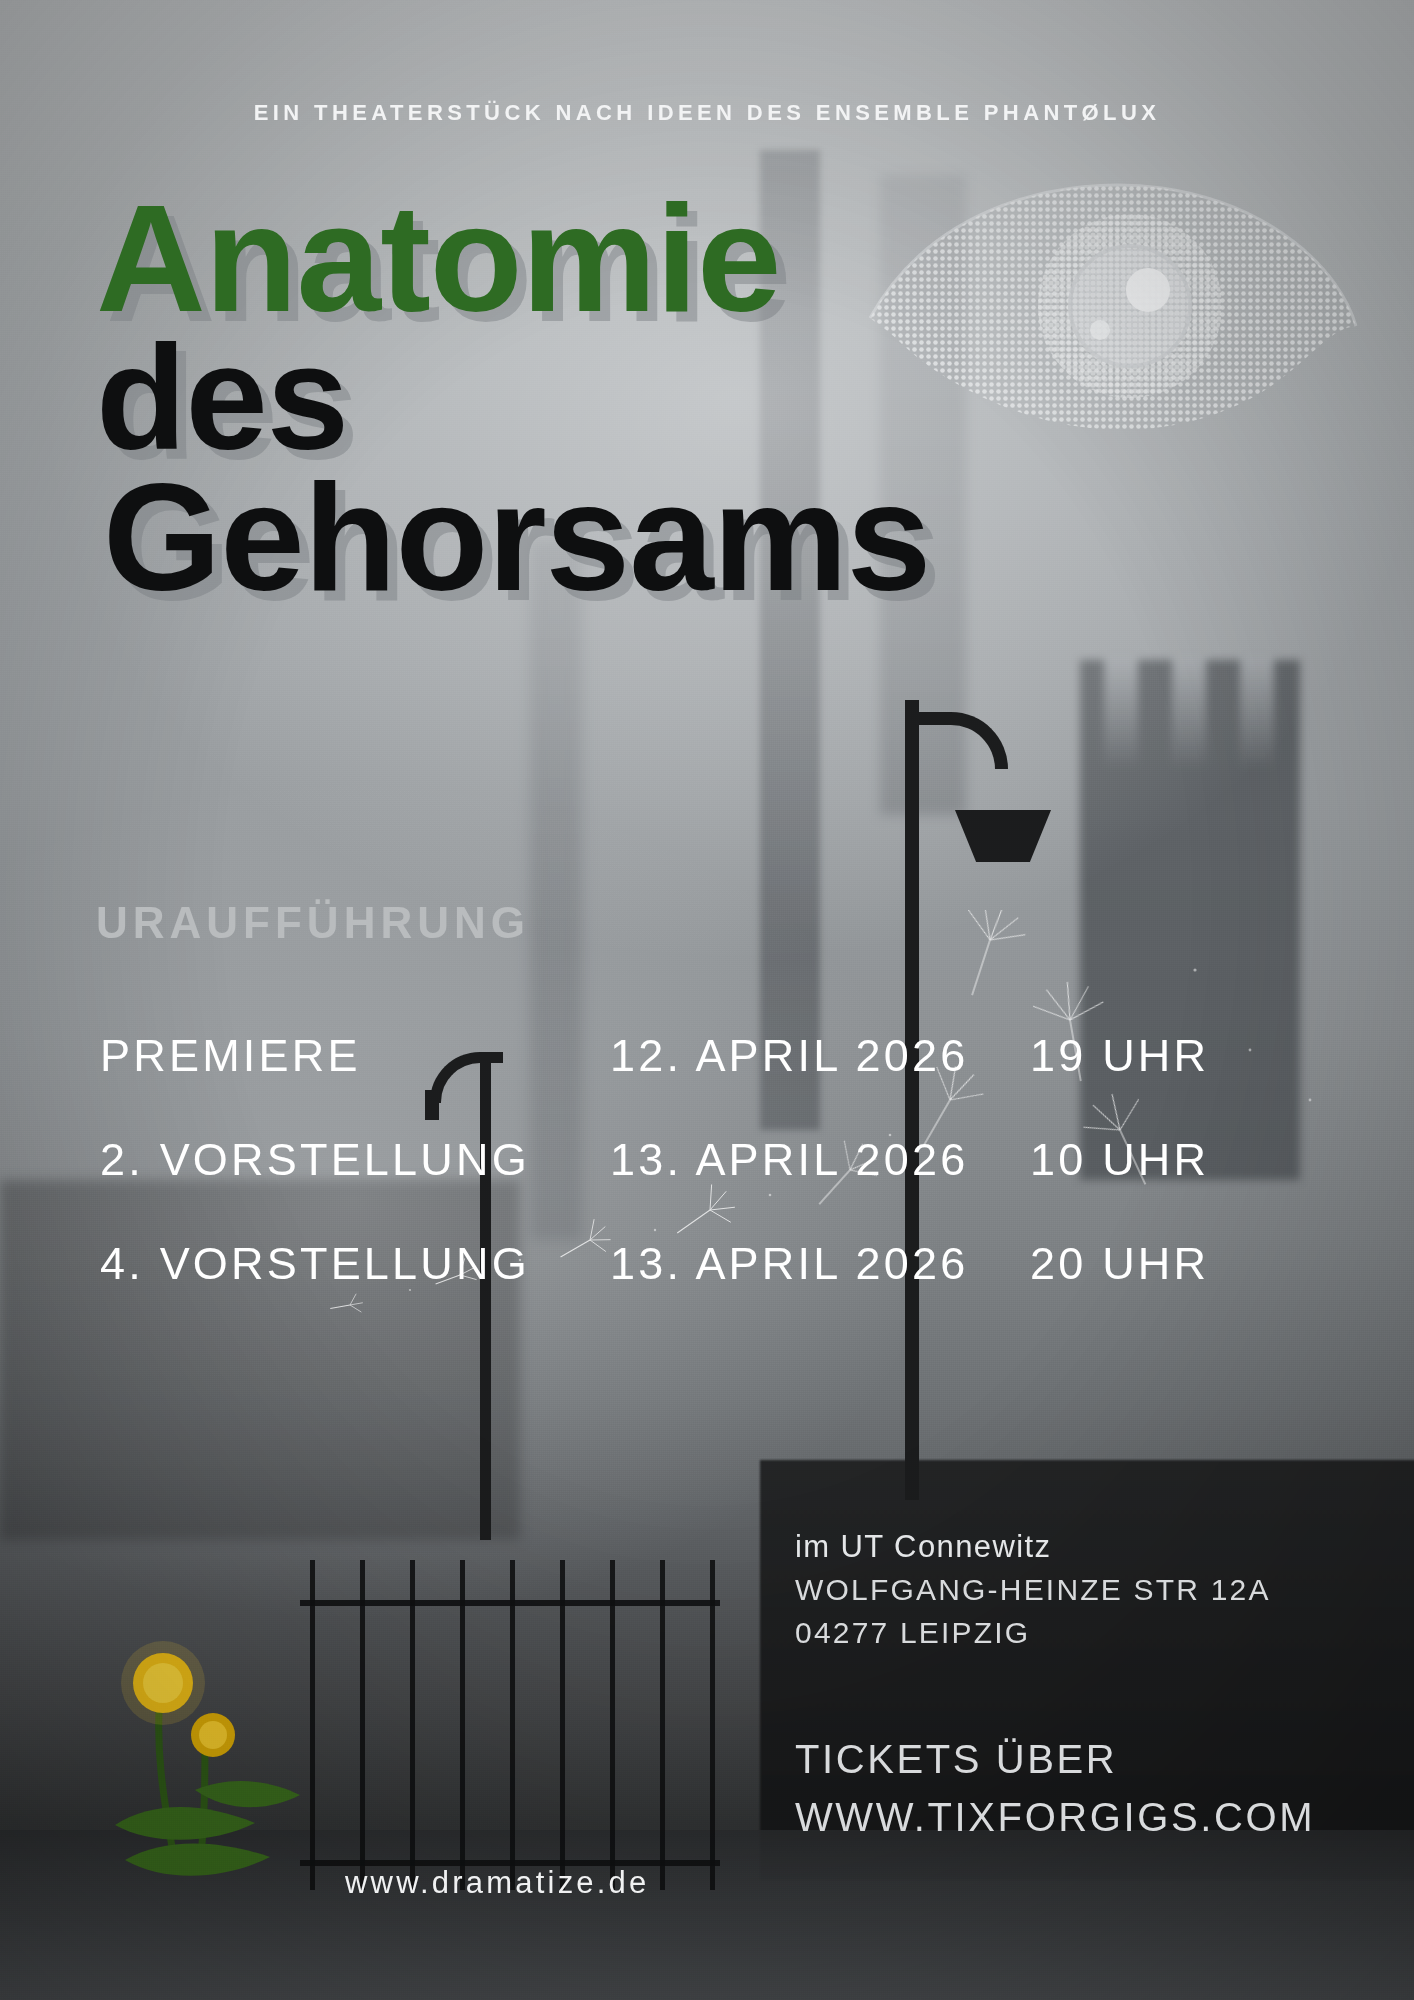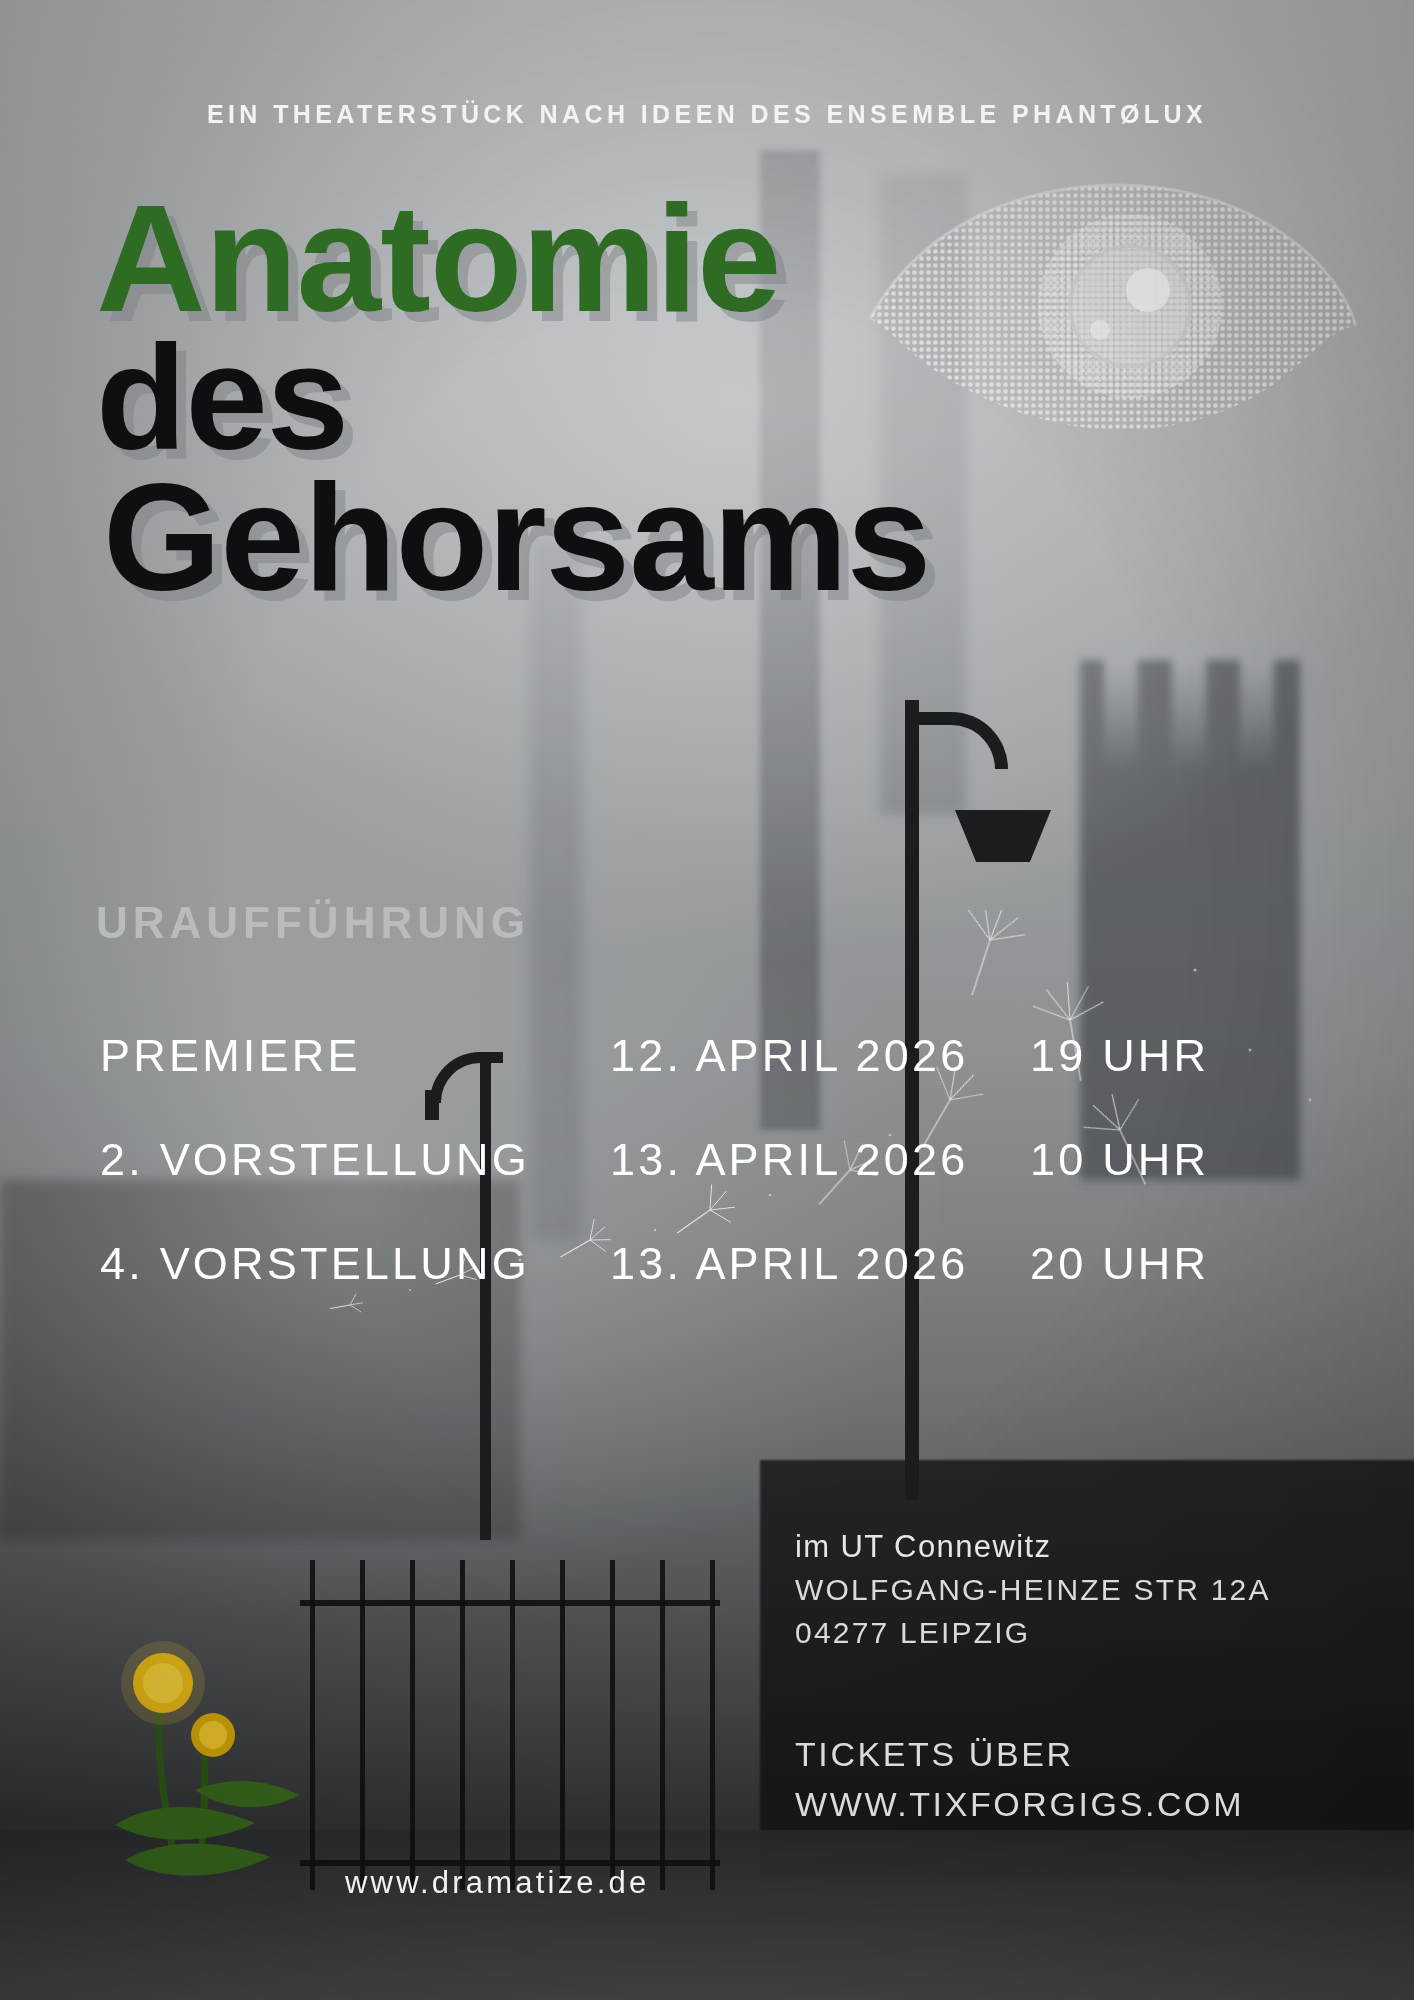--- a/index.html
+++ b/index.html
@@ -147,21 +147,21 @@
     opacity: 0.92;
   }
 
   
   .kicker {
     position: absolute;
     top: 100px;
     left: 0; right: 0;
     text-align: center;
     color: #f2f3f4;
-    font-size: 25px;
+    font-size: 22px;
     font-weight: bold;
     letter-spacing: 4.4px;
   }
 
   .title {
     position: absolute;
     left: 96px;
     top: 188px;
     line-height: 0.93;
   }
@@ -216,21 +216,21 @@
   .venue .v-first {
     letter-spacing: 1.4px;
     font-size: 31px;
     color: #e4e6e8;
   }
   .tickets {
     position: absolute;
     left: 795px;
     top: 1730px;
     color: #d8dadc;
-    font-size: 34px;
+    font-size: 40px;
     letter-spacing: 2.6px;
     line-height: 1.46;
   }
 
   .web {
     position: absolute;
     left: 345px;
     top: 1865px;
     color: #f0f1f2;
     font-size: 31px;

